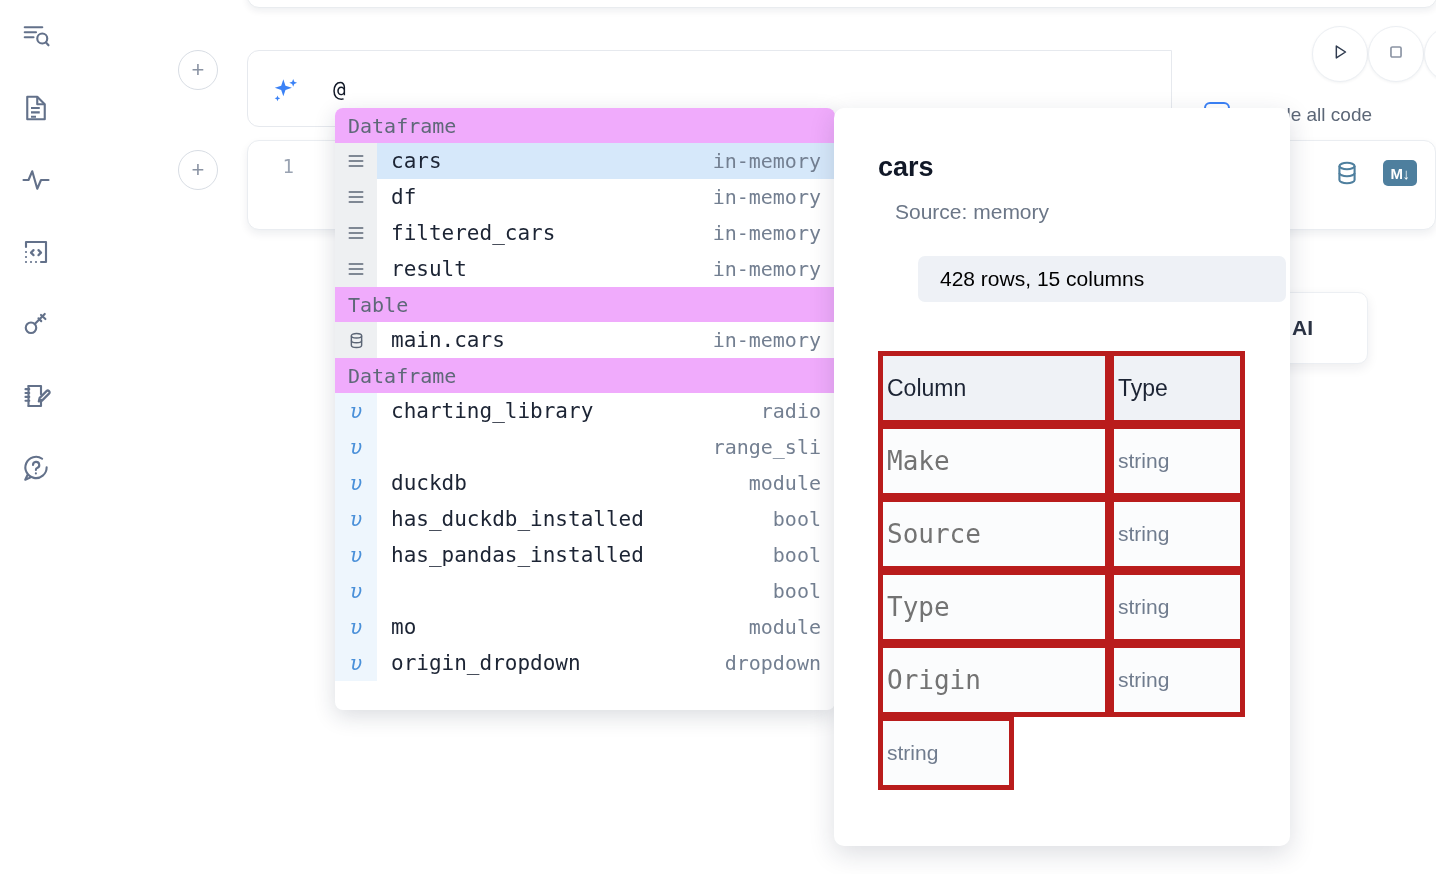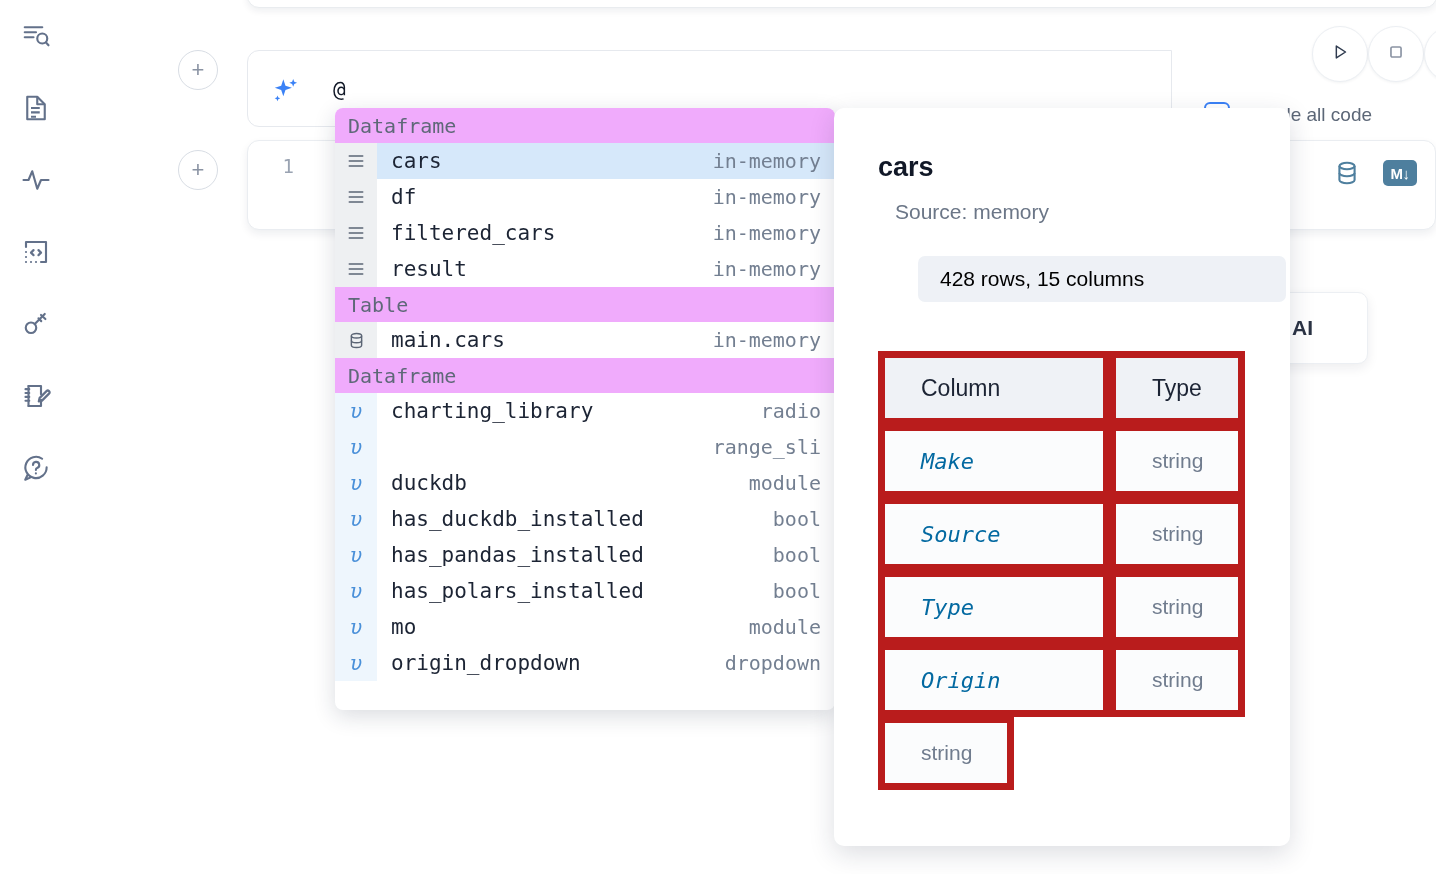--- a/index.html
+++ b/index.html
@@ -146,28 +146,28 @@
   .pv-src { position: absolute; left: 61px; top: 92px; font-size: 21px; color: #6b7687; }
   .pv-shape {
     position: absolute; left: 44px; top: 148px; width: 368px; height: 46px;
     background: #eef1f6; border-radius: 7px;
     display: flex; align-items: center; padding-left: 22px;
     font-size: 21px; color: #000000; margin-left: 40px;
   }
   .pv-table { position: absolute; left: 44px; top: 243px; width: 368px; }
   .pv-tr { display: flex; }
   .pv-th, .pv-td {
-    border: 7px solid #b91c1c; margin-right: -1px; margin-bottom: -1px;
-    display: flex; align-items: center; padding-left: 36px;
+    border: 5px solid #b91c1c; margin-right: -1px; margin-bottom: -1px;
+    display: flex; align-items: center; padding-left: 4px;
   }
   .pv-th { height: 74px; background: #eff2f6; font-size: 23px; color: #1c2434; }
   .pv-td { height: 74px; background: #fbfcfd; }
   .c-col { width: 232px; }
   .c-typ { width: 136px; }
-  .pv-td.c-col { font-family: "DejaVu Sans Mono", monospace; font-size: 22px; color: #0369a1; font-style: italic; }
+  .pv-td.c-col { font-family: "DejaVu Sans Mono", monospace; font-size: 26px; color: #737373; }
   .pv-td.c-typ { font-size: 21px; color: #707c8e; }
 </style>
 </head>
 <body>
 
 <div id="root">
 
   <div class="top-cell-stub"></div>
 
   <div class="rail">
@@ -368,21 +368,20 @@
         <div class="ac-name">has_duckdb_installed</div>
         <div class="ac-meta">bool</div>
       </div>
       <div class="ac-row var">
         <div class="ac-gut">υ</div>
         <div class="ac-name">has_pandas_installed</div>
         <div class="ac-meta">bool</div>
       </div>
       <div class="ac-row var">
         <div class="ac-gut">υ</div>
-        <div class="ac-name">has_polars_installed</div>
         <div class="ac-meta">bool</div>
       </div>
       <div class="ac-row var">
         <div class="ac-gut">υ</div>
         <div class="ac-name">mo</div>
         <div class="ac-meta">module</div>
       </div>
       <div class="ac-row var">
         <div class="ac-gut">υ</div>
         <div class="ac-name">origin_dropdown</div>

